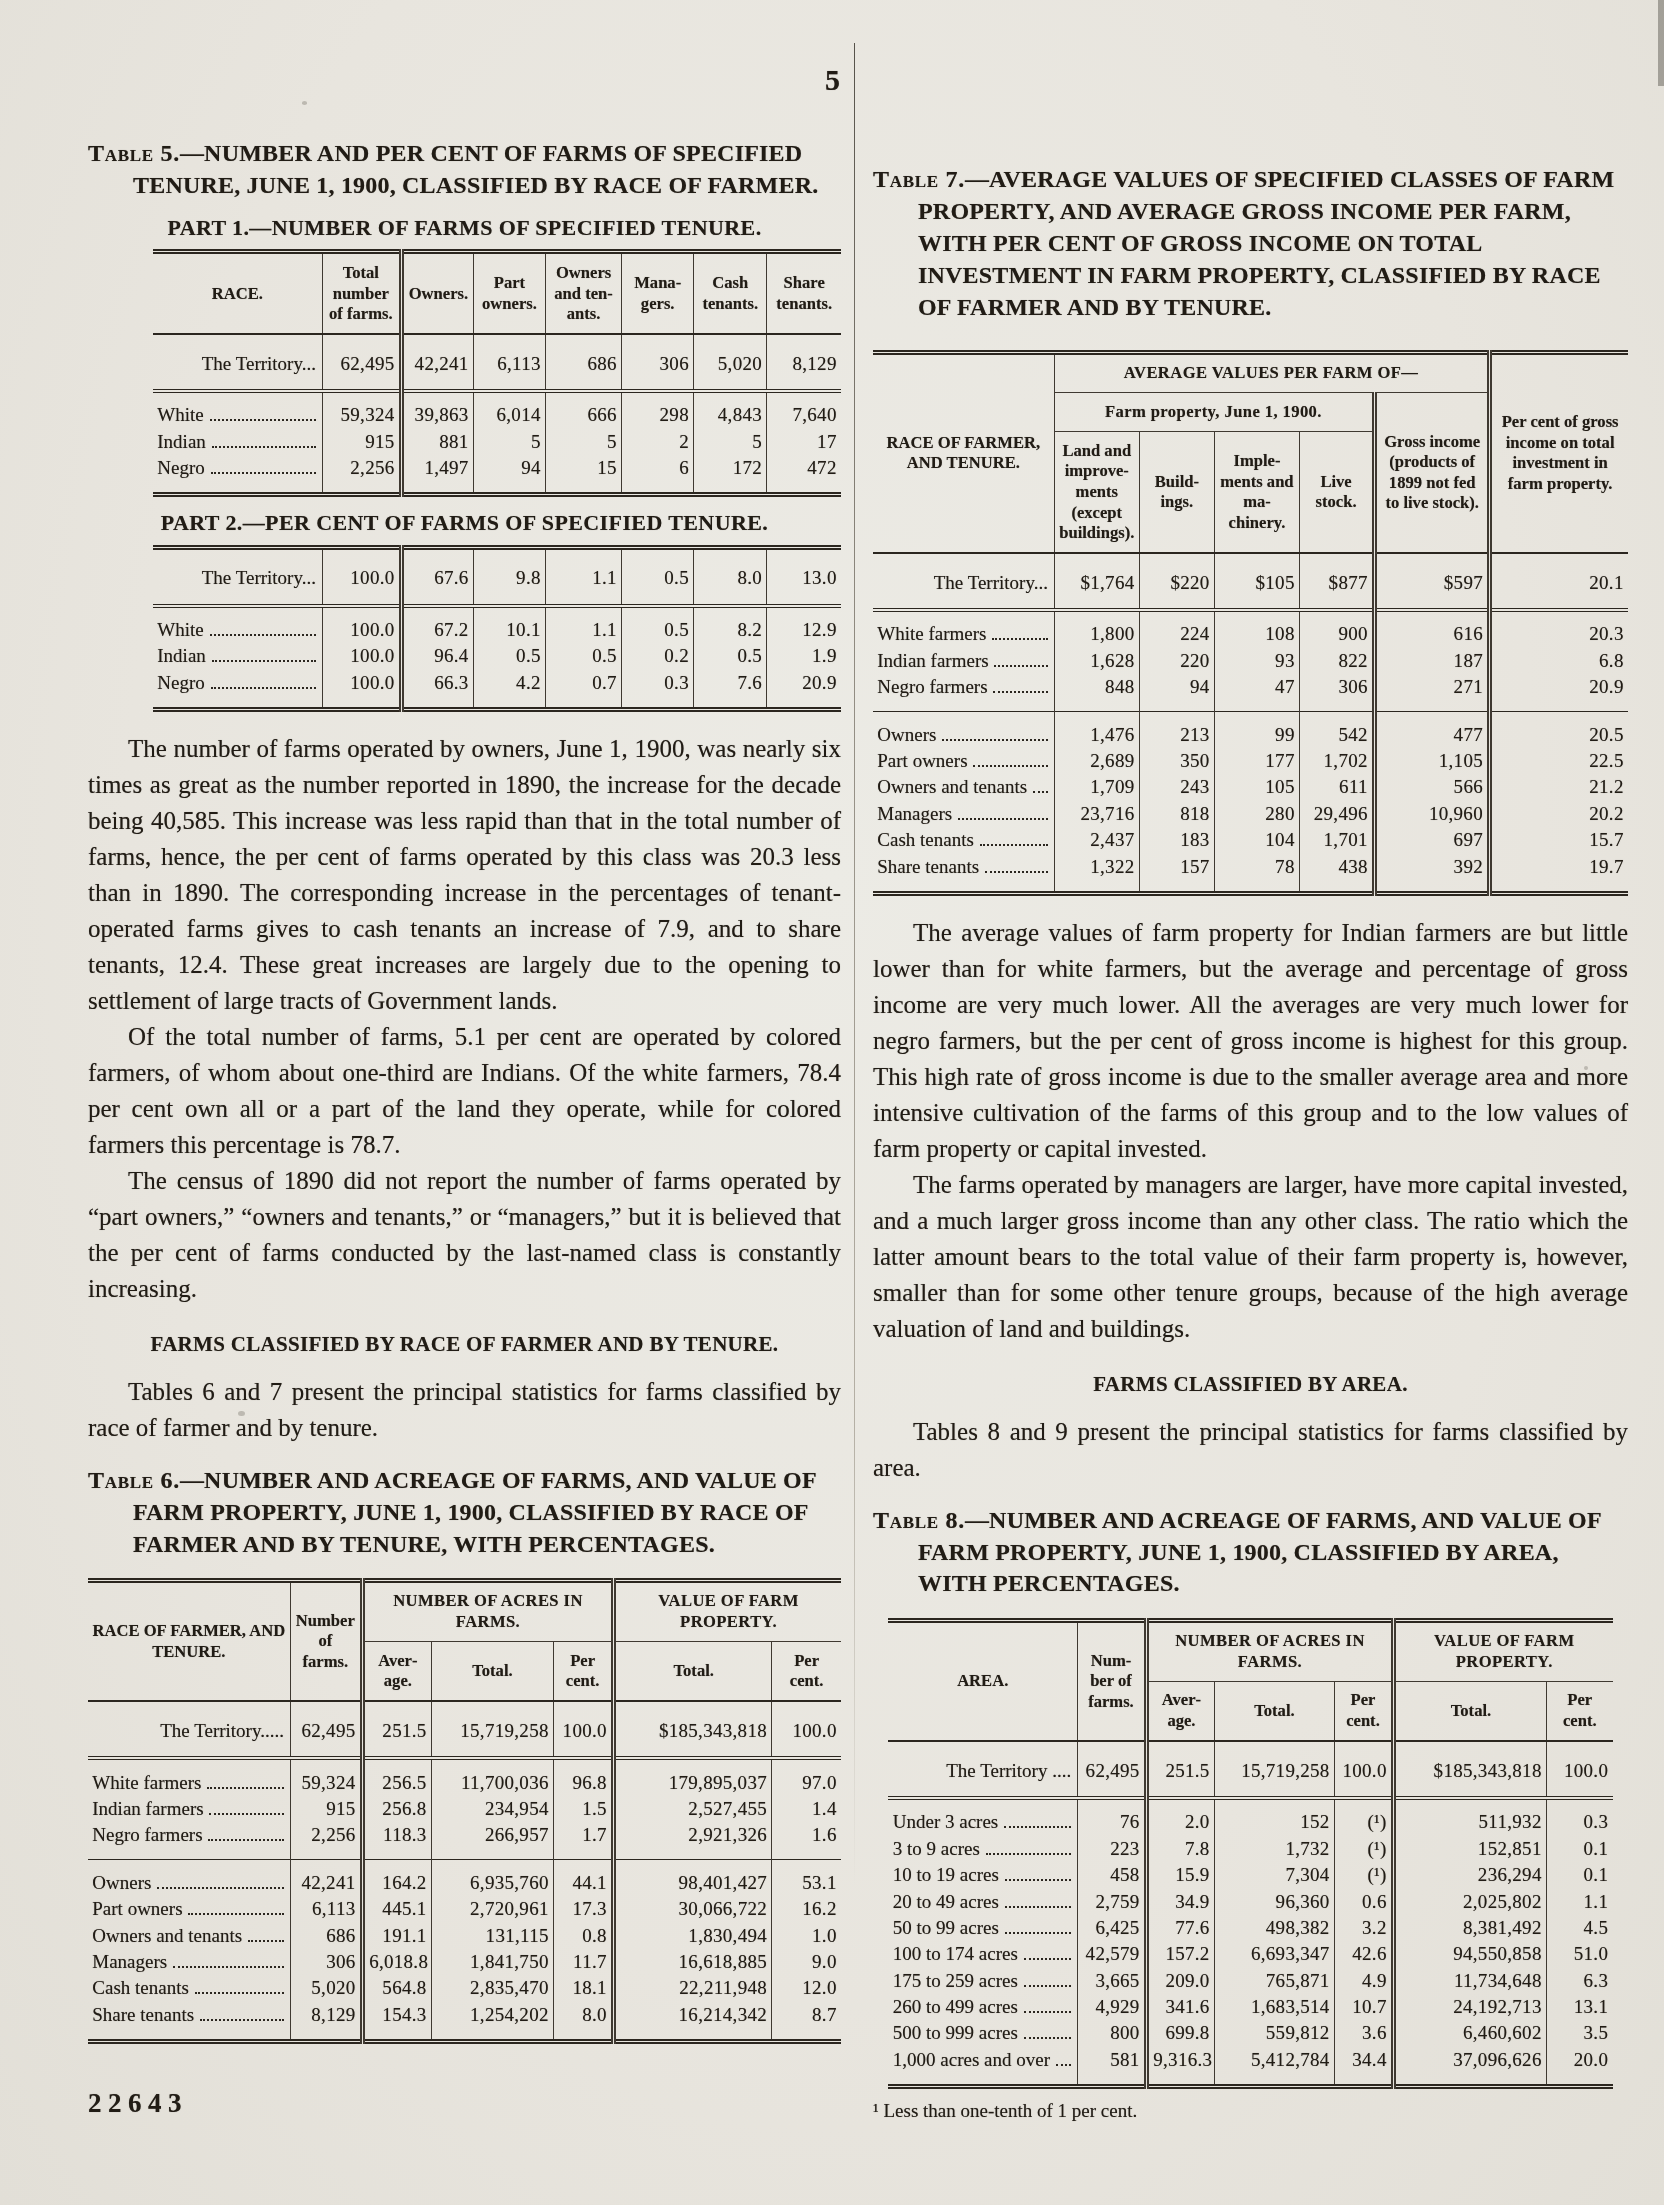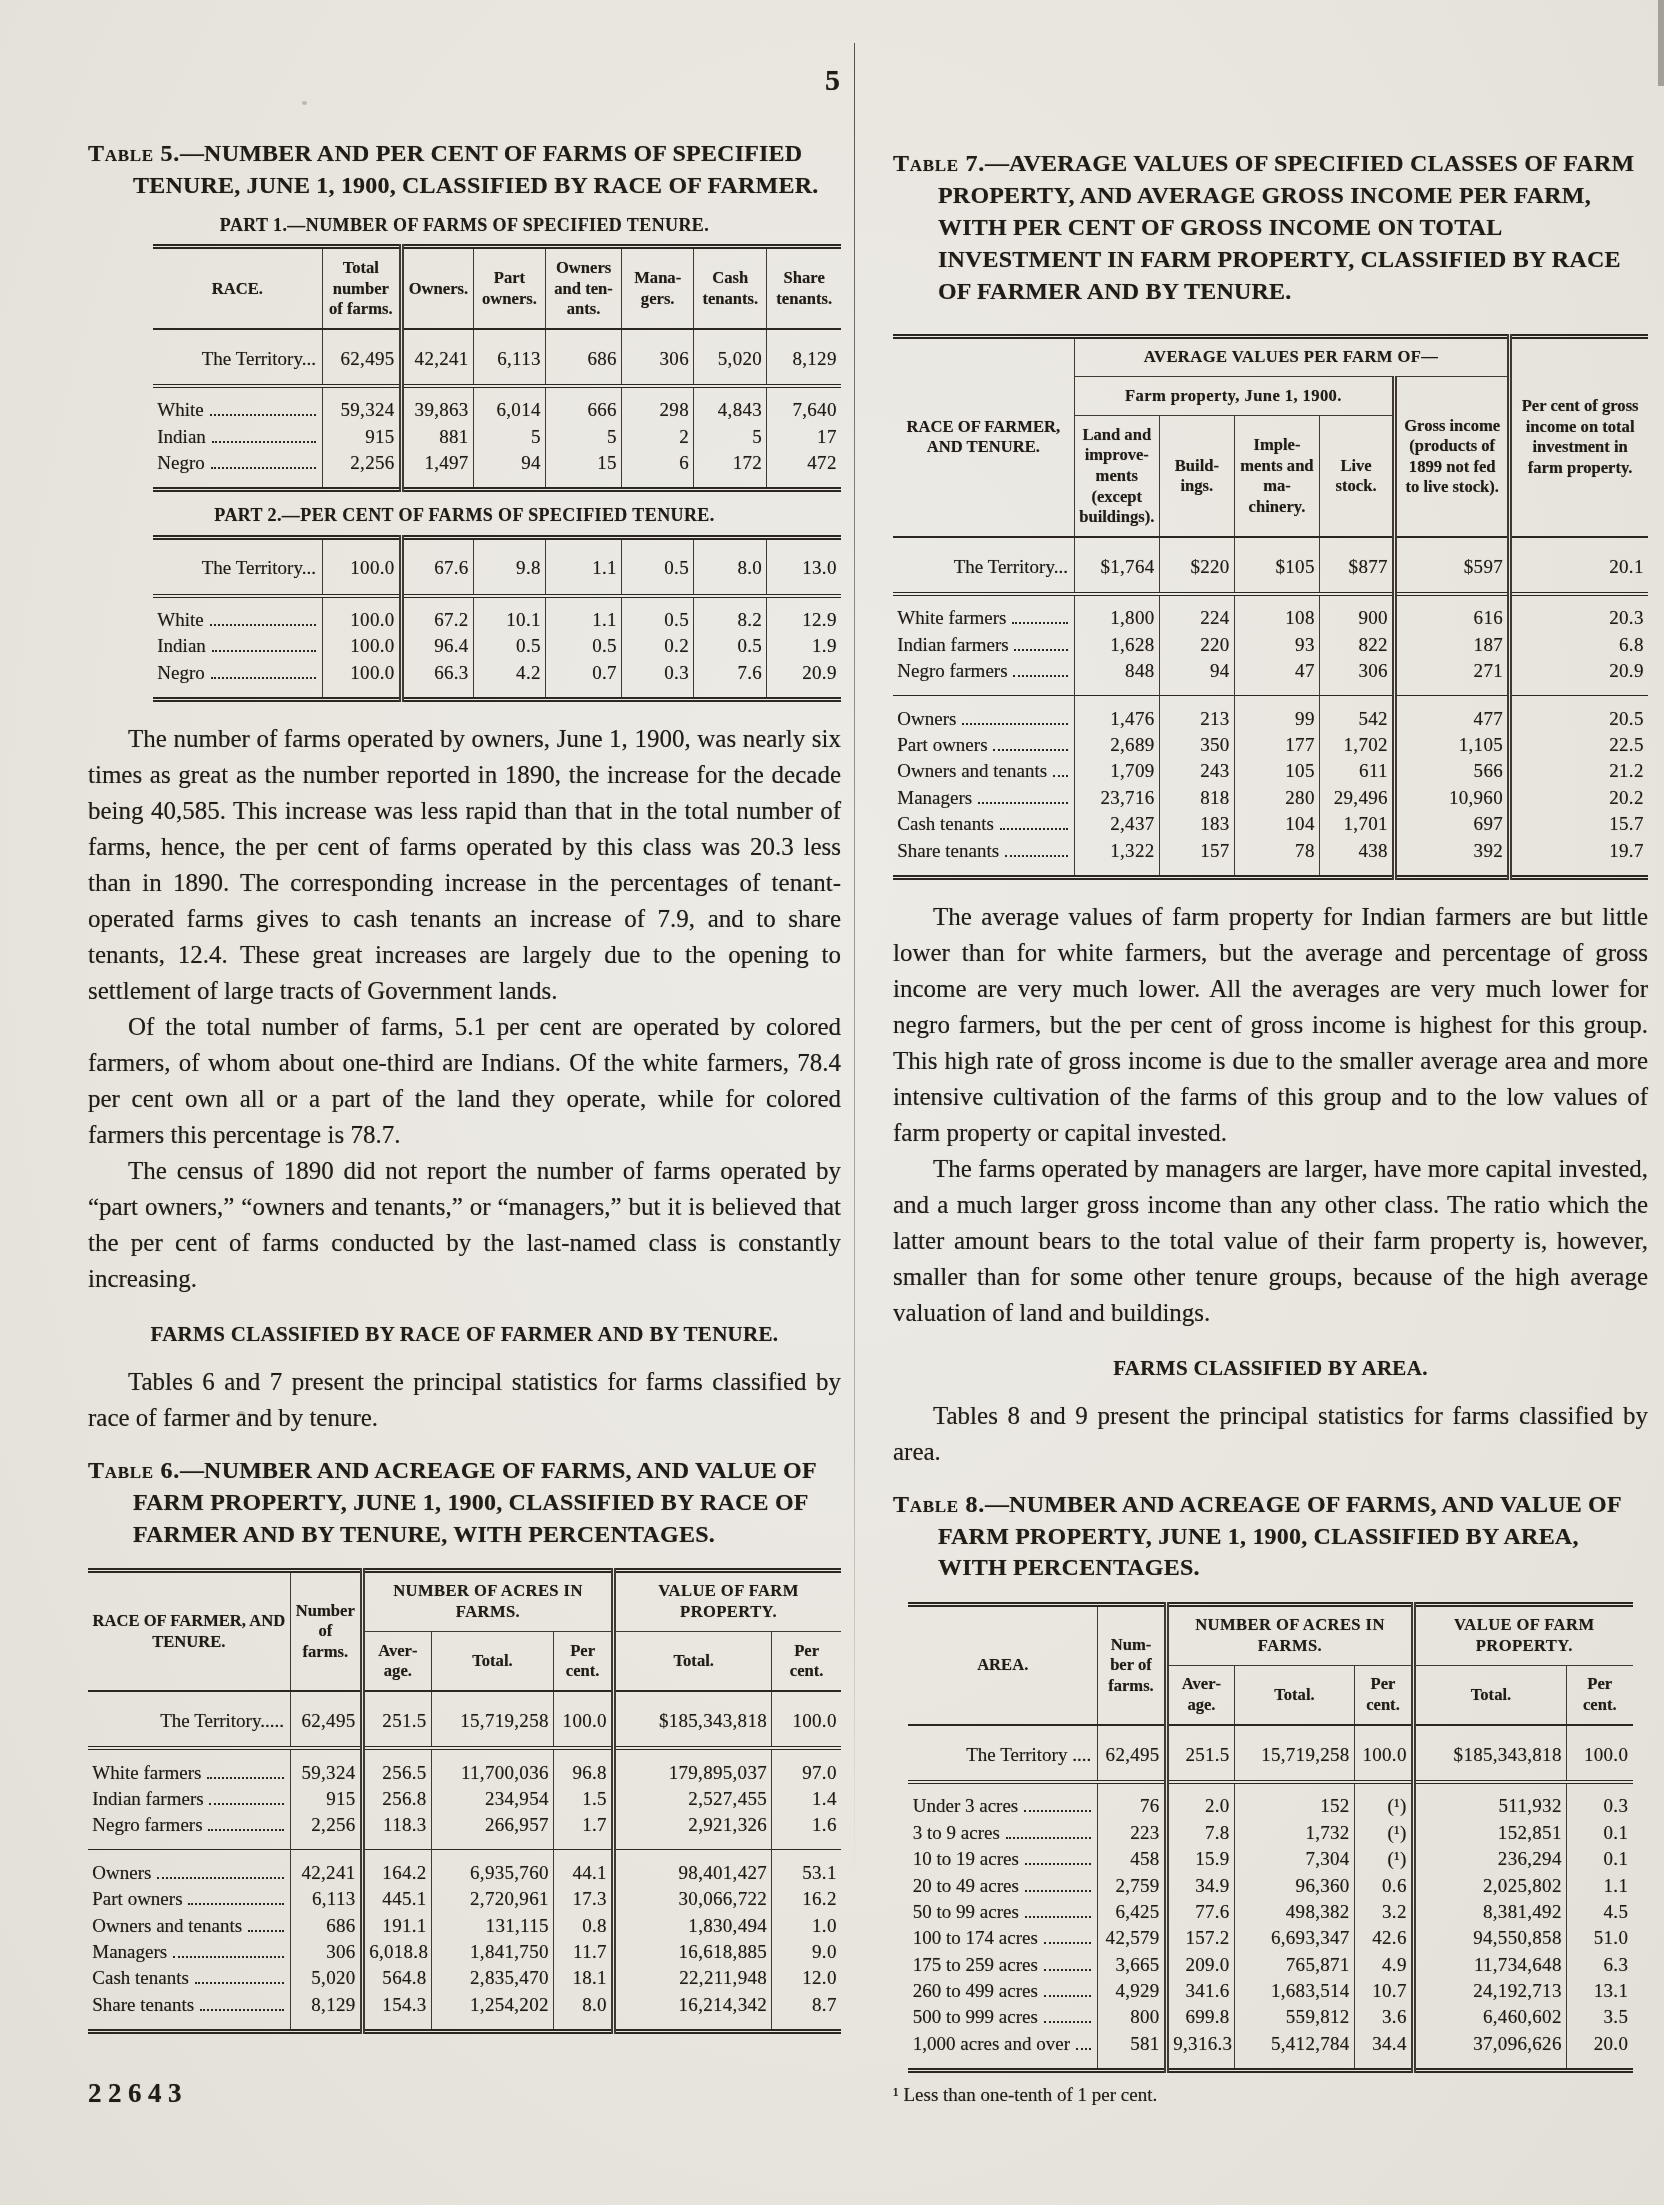--- a/index.html
+++ b/index.html
@@ -11,26 +11,26 @@
     color:#211c15;
     text-shadow:0 0 0.7px rgba(33,28,21,.5);
   }
   .pagenum{position:absolute;top:63px;left:0;width:100%;text-align:center;
     font-size:30px;font-weight:bold;}
   .divider{position:absolute;left:854px;top:43px;width:1.4px;height:1843px;
     background:linear-gradient(#56524a,#8d887e 30%,#b5b0a5 75%,rgba(181,176,165,0));}
   .edge{position:absolute;right:0;top:0;width:7.2px;height:86px;background:rgba(40,36,30,.35);}
   .col{position:absolute;}
   .col-left{left:88px;top:138px;width:753px;}
-  .col-right{left:873px;top:148px;width:755px;margin-left:20px;}
+  .col-right{left:873px;top:164px;width:755px;}
 
   .tbl-title{font-size:24px;font-weight:bold;line-height:1.33;letter-spacing:0.2px;
     padding-left:45px;text-indent:-45px;margin:0 0 7.2px;}
   .tprefix{font-variant:small-caps;letter-spacing:0.7px;}
-  .part-head{text-align:center;font-weight:bold;font-size:18px;letter-spacing:0.4px;margin:13px 0 8.6px;}
+  .part-head{text-align:center;font-weight:bold;font-size:22px;letter-spacing:0.4px;margin:13px 0 8.6px;}
   .sec-head{text-align:center;font-weight:bold;font-size:21px;line-height:1.55;
     letter-spacing:0.3px;margin:21.6px 43px 13px;}
   .par{font-size:25px;line-height:1.44;text-align:justify;text-indent:40px;margin:0;}
   .spacer-sm{height:10px;} .spacer-md{height:19px;}
 
   table.data{border-collapse:collapse;table-layout:fixed;
     border-top:5px double #2b261f;border-bottom:5px double #2b261f;}
   #t5a,#t5b{width:688px;margin-left:auto;margin-right:0;}
   #t6{width:100%;}
   #t7{width:100%;}

